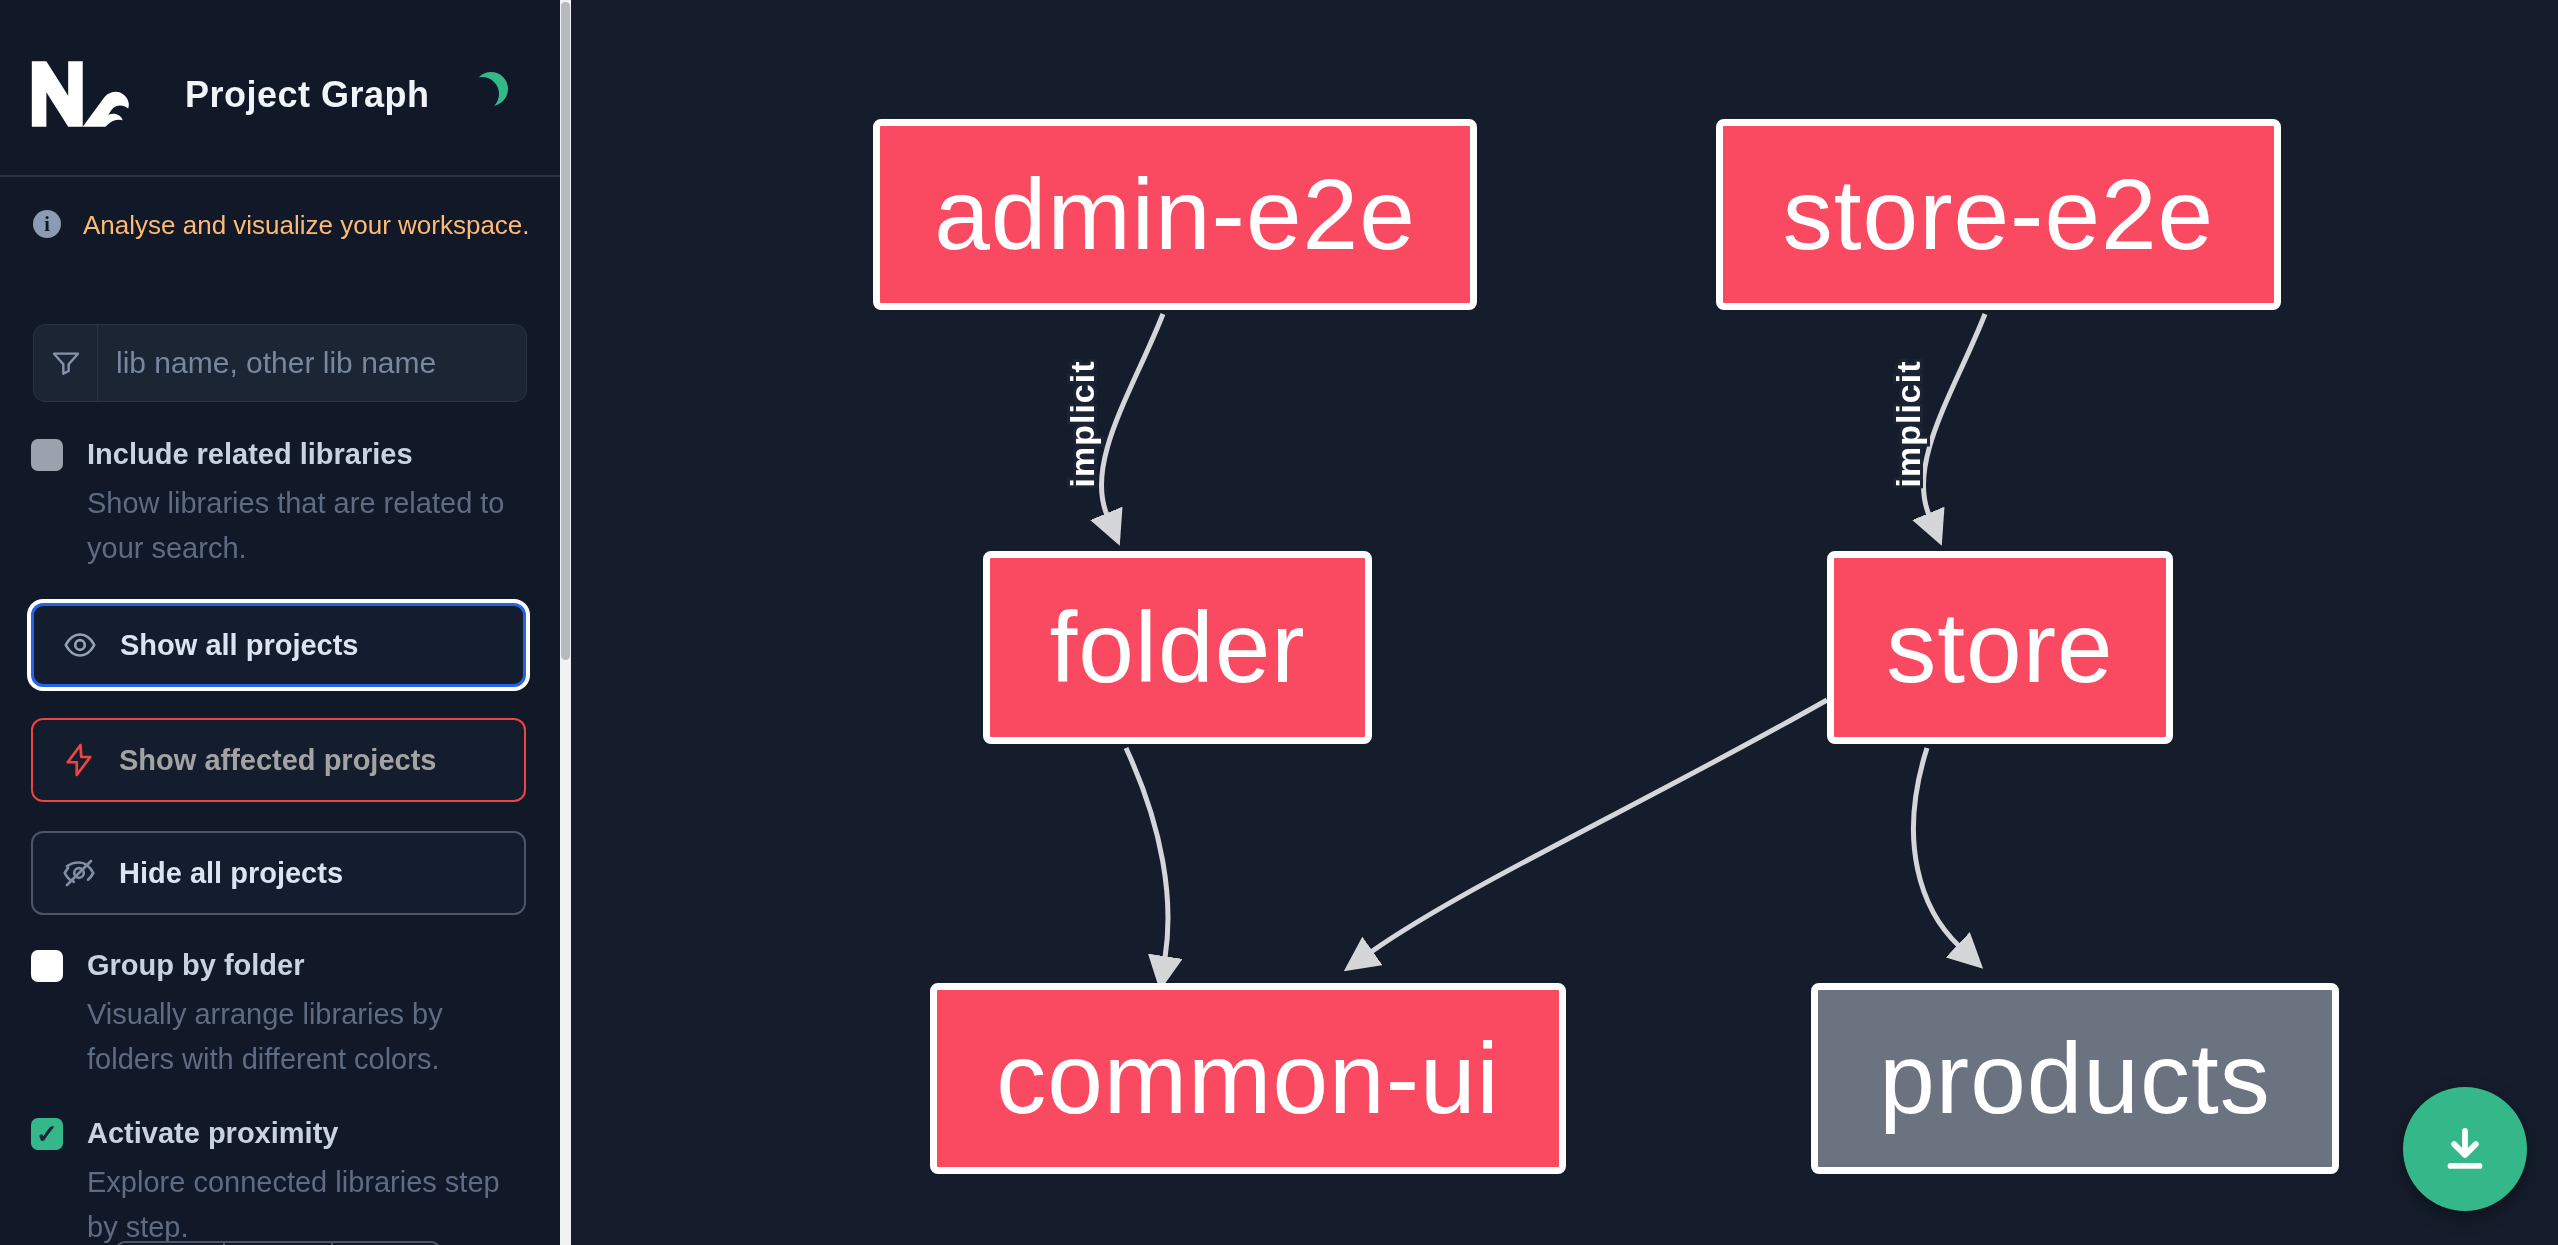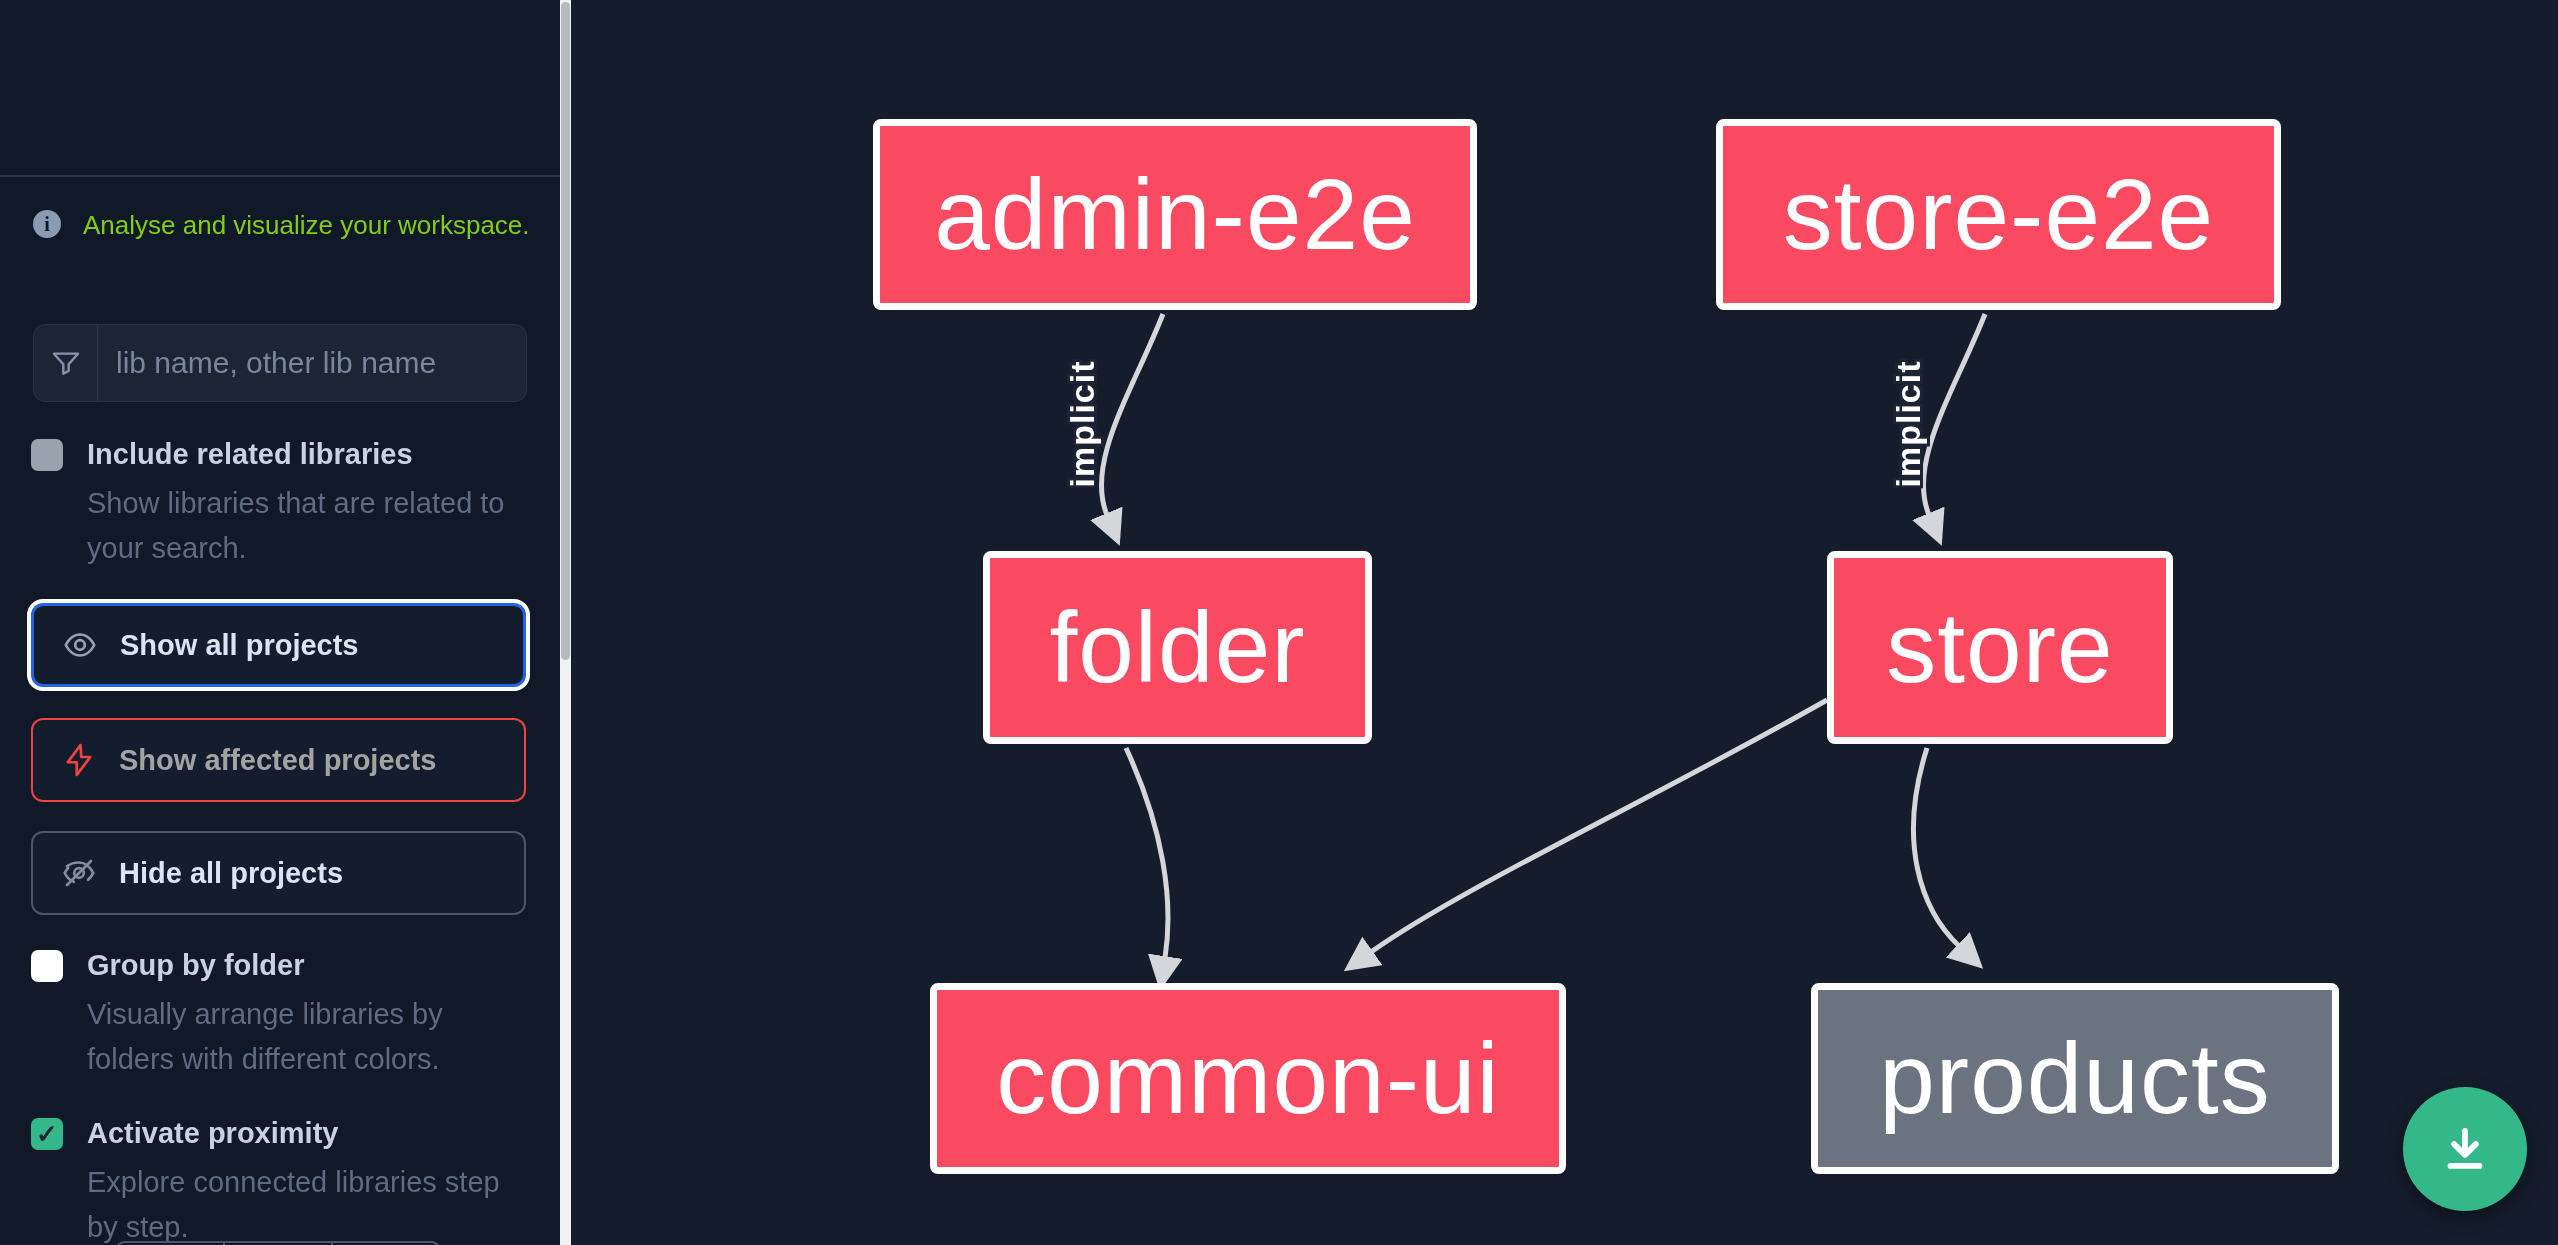--- a/index.html
+++ b/index.html
@@ -24,21 +24,21 @@
     position:absolute; left:474px; top:72px; width:34px; height:34px; border-radius:50%;
     box-shadow: inset -9px 5px 0 0 #35b889; cursor:pointer;
   }
 
   .info-row { position:absolute; left:33px; top:208px; width:500px; }
   .info-icon {
     position:absolute; left:0; top:2px; width:28px; height:28px; border-radius:50%;
     background:#8b9bb4; color:#111827; font-size:20px; font-weight:700;
     text-align:center; line-height:28px; font-family:"Liberation Serif", serif;
   }
-  .info-text { position:absolute; left:50px; top:2px; width:450px; font-size:26px; color:#84cc16; }
+  .info-text { position:absolute; left:50px; top:2px; width:450px; font-size:26px; color:#fdba74; }
 
   .search-box {
     position:absolute; left:33px; top:324px; width:494px; height:78px;
     background:#1c2534; border:1px solid #2b3445; border-radius:12px;
     display:flex; align-items:center;
   }
   .search-icon-cell {
     width:64px; height:100%; display:flex; align-items:center; justify-content:center;
     border-right:1px solid #2b3445; flex:0 0 auto;
   }
@@ -117,20 +117,28 @@
     background:#35b889; display:flex; align-items:center; justify-content:center;
     cursor:pointer; box-shadow:0 6px 18px rgba(0,0,0,0.35);
   }
 </style>
 </head>
 <body>
 
 <div id="app">
 
   <div id="sidebar">
+    <div class="sb-header">
+      <svg class="nx-logo" viewBox="0 0 110 76">
+        <path fill="#ffffff" d="M2 74 V2 h16 l24 38 V2 h16 v72 h-16 L18 36 v38 Z"></path>
+        <path fill="#ffffff" d="M58 74 L80 44 C85 36 95 33 102 38 C108 42 110 49 108 54 C102 49 94 50 90 55 L86 61 C93 58 100 61 102 67 C97 65 90 67 85 72 L83 74 Z"></path>
+      </svg>
+      <div class="app-title">Project Graph</div>
+      <div class="moon"></div>
+    </div>
     <div class="sb-divider"></div>
 
     <div class="info-row">
       <div class="info-icon">i</div>
       <div class="info-text">Analyse and visualize your workspace.</div>
     </div>
 
     <div class="search-box">
       <div class="search-icon-cell">
         <svg width="32" height="32" viewBox="0 0 24 24" fill="none" stroke="#8494ab" stroke-width="1.8" stroke-linejoin="round" stroke-linecap="round">

